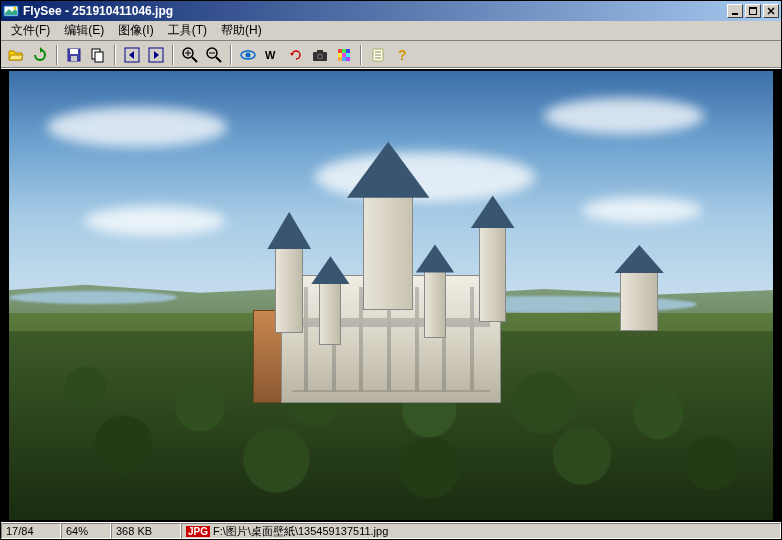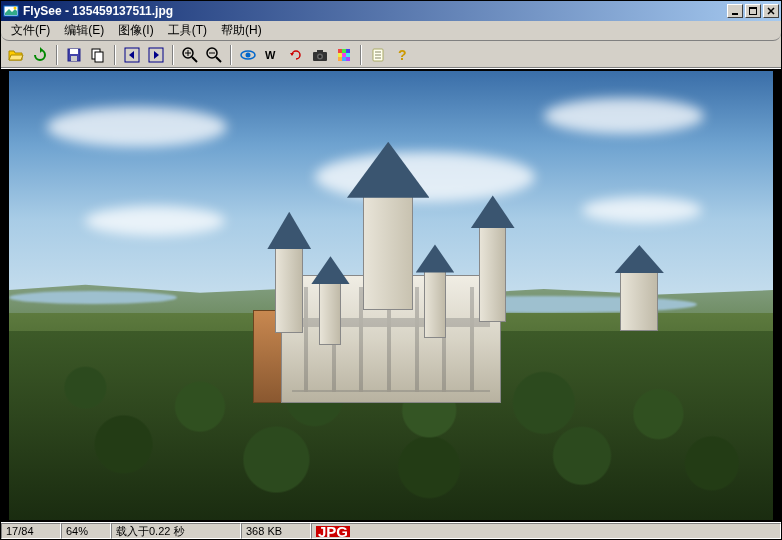--- a/index.html
+++ b/index.html
@@ -49,21 +49,20 @@
   }
   
   .menubar {
     height: 20px;
     background: #d4d0c8;
     border-bottom: 1px solid #808080;
     display: flex;
     align-items: center;
     padding: 0 4px;
     gap: 2px;
-    border-radius: 8px;
   }
   .menubar .menu-item {
     padding: 2px 6px;
     cursor: pointer;
   }
   
   .toolbar {
     height: 28px;
     background: #d4d0c8;
     border-bottom: 1px solid #fff;
@@ -251,38 +250,38 @@
     padding: 1px 4px;
     white-space: nowrap;
     display: flex;
     align-items: center;
     gap: 3px;
   }
   .jpg-badge {
     display:inline-block;
     background:#c00;
     color:#fff;
-    font-size:15px;
+    font-size:10px;
     font-weight:bold;
     padding:0 2px;
     line-height:11px;
   }
 </style>
 </head>
 <body>
 
 <div class="titlebar">
   <span class="app-icon">
     <svg width="16" height="16" viewBox="0 0 16 16">
       <rect x="1" y="3" width="14" height="10" fill="#fff" stroke="#06c"></rect>
       <path d="M2 10 L6 6 L9 9 L12 6 L14 8 L14 12 L2 12 Z" fill="#3a8"></path>
       <circle cx="12" cy="5" r="1.5" fill="#fc0"></circle>
     </svg>
   </span>
-  <span class="title-text">FlySee - 135459137511.jpg</span>
+  <span class="title-text">FlySee - 251910411046.jpg</span>
   <div class="controls">
     <div class="ctrl">
       <svg width="8" height="8">
           <rect x="1" y="6" width="6" height="2" fill="#000"></rect>
         </svg>
     </div>
     <div class="ctrl">
       <svg width="8" height="8">
           <rect x="0.5" y="0.5" width="7" height="7" fill="none" stroke="#000"></rect>
           <rect x="0" y="0" width="8" height="2" fill="#000"></rect>
@@ -446,18 +445,18 @@
     <div class="outpost">
       <div class="body"></div>
       <div class="roof"></div>
     </div>
   </div>
 </div>
 
 <div class="statusbar">
   <div class="panel" style="width:60px">17/84</div>
   <div class="panel" style="width:50px">64%</div>
-  <div class="panel" style="width:130px">载入于0.22 秒</div>
   <div class="panel" style="width:70px">368 KB</div>
   <div class="panel" style="flex:1">
     <span class="jpg-badge">JPG</span>
+    <span>F:\图片\桌面壁紙\135459137511.jpg</span>
   </div>
 </div>
 
 </body></html>

